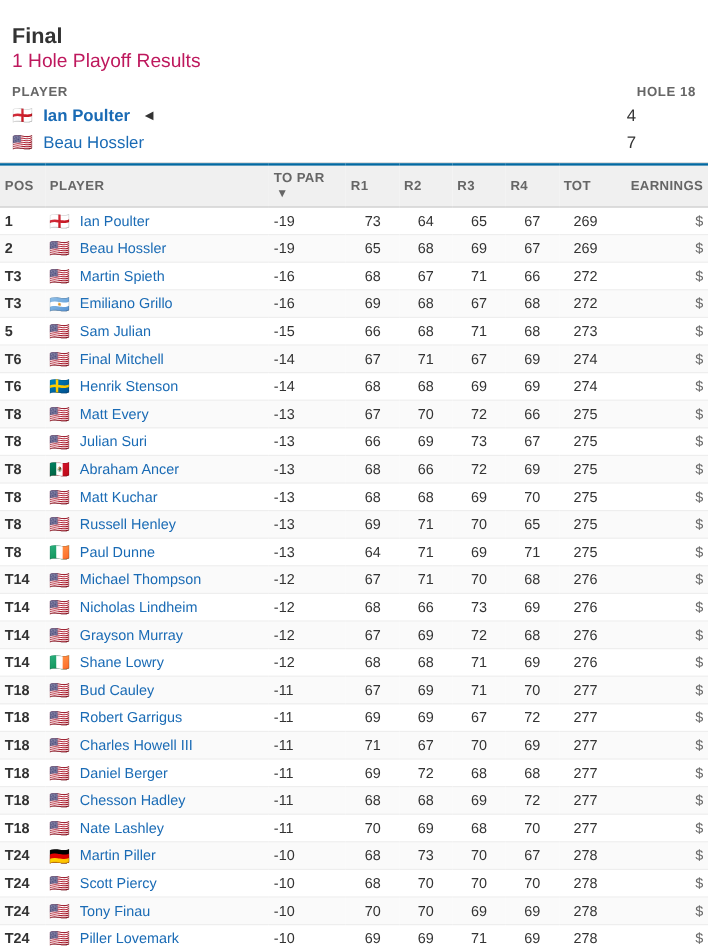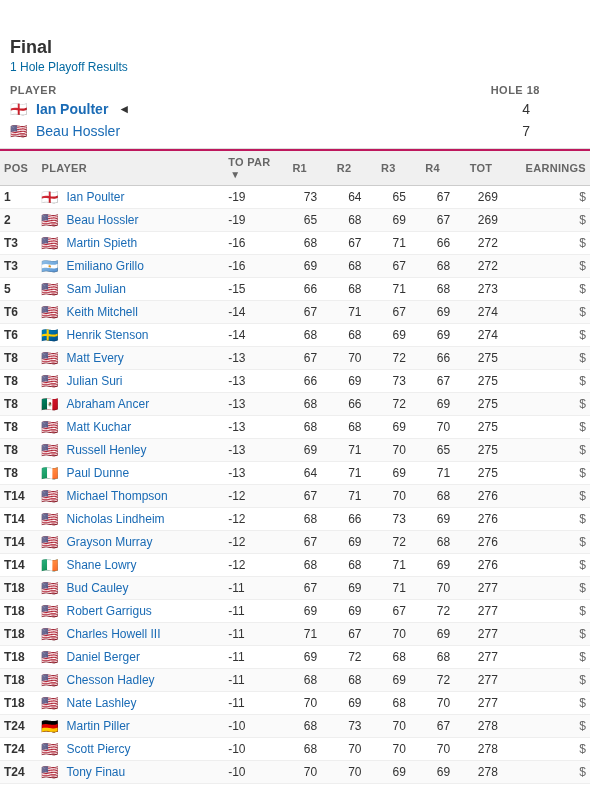--- a/index.html
+++ b/index.html
@@ -1,35 +1,35 @@
 <!DOCTYPE html>
 <html><head>
   <meta charset="utf-8">
   <style>
     * { margin: 0; padding: 0; box-sizing: border-box; }
     body { font-family: Arial, Helvetica, sans-serif; font-size: 12px; background: #fff; color: #333; width: 590px; }
 
-    .page-header { padding: 1px 10px 4px; margin-top: 36px; }
+    .page-header { padding: 20px 10px 4px; }
     .page-title { font-size: 18px; font-weight: bold; color: #333; }
-    .playoff-label { font-size: 12px; color: #0369a1; margin-top: 2px; }
+    .playoff-label { font-size: 16px; color: #be185d; margin-top: 2px; }
 
     .playoff-section { padding: 4px 10px 6px; border-bottom: 1px solid #ddd; }
     .playoff-header-row { display: flex; justify-content: space-between; align-items: center; padding: 2px 0; }
     .playoff-col-player { font-size: 11px; font-weight: bold; color: #666; text-transform: uppercase; letter-spacing: 0.5px; }
-    .playoff-col-hole { font-size: 11px; font-weight: bold; color: #666; text-transform: uppercase; letter-spacing: 0.5px; margin-right: 40px; }
+    .playoff-col-hole { font-size: 11px; font-weight: bold; color: #666; text-transform: uppercase; letter-spacing: 0.5px; }
     .playoff-player-row { display: flex; justify-content: space-between; align-items: center; padding: 3px 0; }
     .playoff-player-name { display: flex; align-items: center; gap: 6px; font-size: 14px; font-weight: 500; color: #333; }
     .playoff-score { font-size: 14px; font-weight: 500; color: #333; margin-right: 50px; }
     .playoff-winner-name { font-weight: bold; }
     .winner-arrow { color: #333; font-size: 12px; margin-left: 4px; }
 
     .flag { display: inline-block; width: 20px; height: 14px; font-size: 14px; line-height: 14px; }
 
     .leaderboard-table { width: 100%; border-collapse: collapse; }
-    .leaderboard-table thead tr { background: #f0f0f0; border-top: 2px solid #be185d; border-bottom: 1px solid #ccc; }
+    .leaderboard-table thead tr { background: #f0f0f0; border-top: 2px solid #0369a1; border-bottom: 1px solid #ccc; }
     .leaderboard-table thead th { font-size: 11px; font-weight: bold; color: #666; text-transform: uppercase; padding: 5px 4px; text-align: left; letter-spacing: 0.3px; }
     .leaderboard-table thead th.right { text-align: right; }
     .leaderboard-table thead th.center { text-align: left; }
 
     .leaderboard-table tbody tr { border-bottom: 1px solid #eee; }
     .leaderboard-table tbody tr:nth-child(even) { background: #fafafa; }
     .leaderboard-table tbody td { padding: 4px 4px; font-size: 12px; color: #333; }
     .leaderboard-table tbody td.right { text-align: right; }
     .leaderboard-table tbody td.center { text-align: center; }
 
@@ -172,21 +172,21 @@
     <td class="td-round center">71</td>
     <td class="td-round center">68</td>
     <td class="td-tot center">273</td>
     <td class="td-earnings right"><span class="dollar-sign">$</span></td>
   </tr>
       <tr>
     <td class="td-pos">T6</td>
     <td class="td-player">
       <div class="player-cell">
         <span class="flag">🇺🇸</span>
-        <a class="player-name-link" href="#">Keith Mitchell</a>
+        <a class="player-name-link" href="#">Final Mitchell</a>
       </div>
     </td>
     <td class="td-topar">-14</td>
     <td class="td-round center">67</td>
     <td class="td-round center">71</td>
     <td class="td-round center">67</td>
     <td class="td-round center">69</td>
     <td class="td-tot center">274</td>
     <td class="td-earnings right"><span class="dollar-sign">$</span></td>
   </tr>

